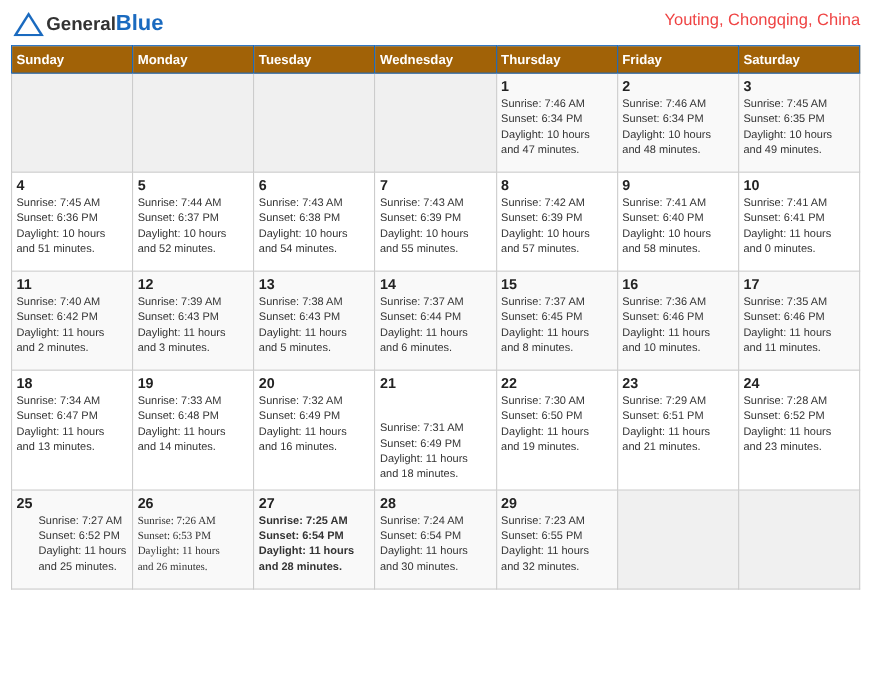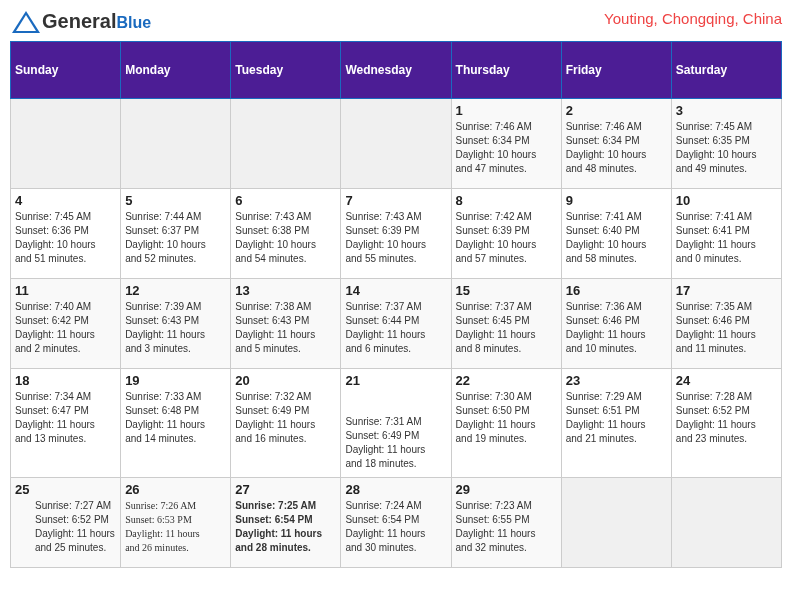--- a/index.html
+++ b/index.html
@@ -15,26 +15,26 @@
       justify-content: space-between;
       align-items: flex-start;
       margin-bottom: 8px;
     }
     .logo {
       display: flex;
       align-items: center;
       gap: 2px;
     }
     .logo-text-general {
+      font-size: 17px;
+      font-weight: bold;
+      color: #333;
+    }
+    .logo-text-blue {
       font-size: 20px;
-      font-weight: bold;
-      color: #333;
-    }
-    .logo-text-blue {
-      font-size: 16px;
       font-weight: bold;
       color: #1a6abf;
     }
     .logo-icon {
       width: 28px;
       height: 22px;
       margin-left: 2px;
     }
     .title-area {
       text-align: right;
@@ -48,25 +48,25 @@
     .subtitle {
       font-size: 15px;
       color: #ef4444;
     }
     table {
       width: 100%;
       border-collapse: collapse;
       table-layout: fixed;
     }
     thead tr th {
-      background-color: #4c1d95;
+      background-color: #a16207;
       color: #fff;
       font-size: 12px;
       font-weight: bold;
-      padding: 21px 4px;
+      padding: 5px 4px;
       text-align: left;
       border: 1px solid #1a6abf;
     }
     tbody tr td {
       border: 1px solid #ccc;
       vertical-align: top;
       padding: 4px 4px 6px 4px;
       height: 90px;
       font-size: 10.5px;
       color: #333;

